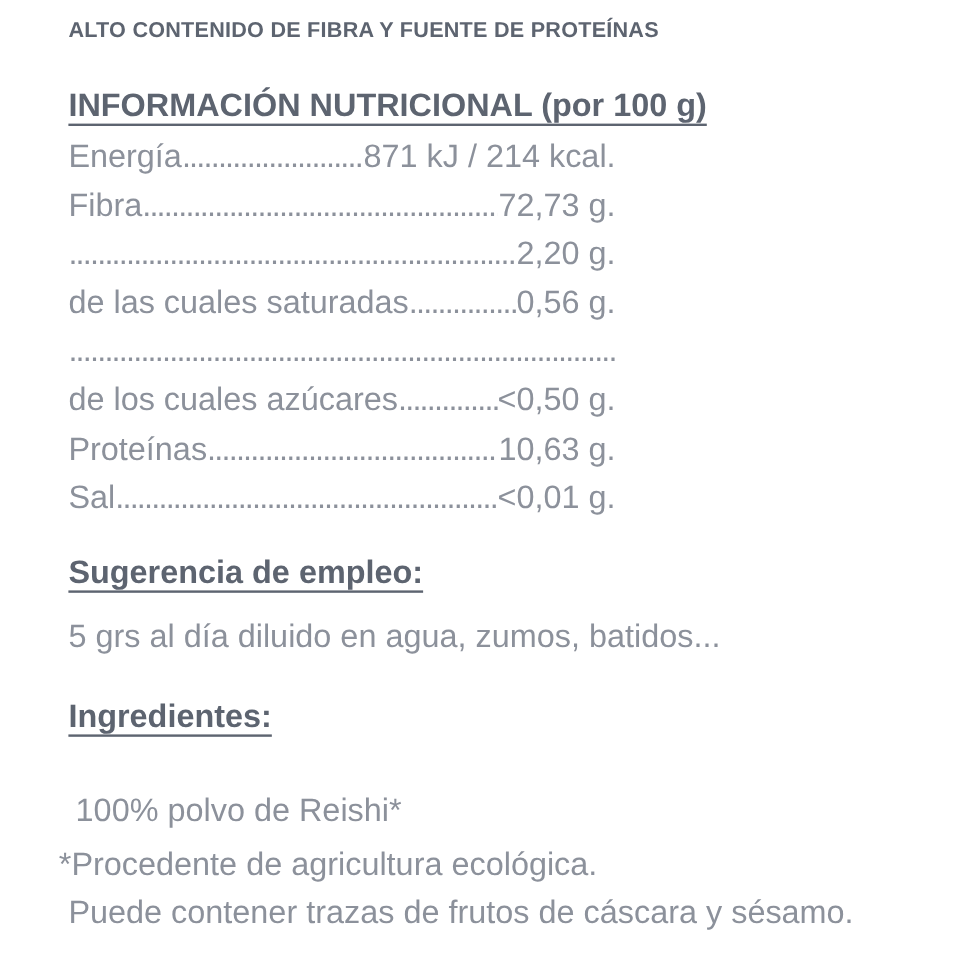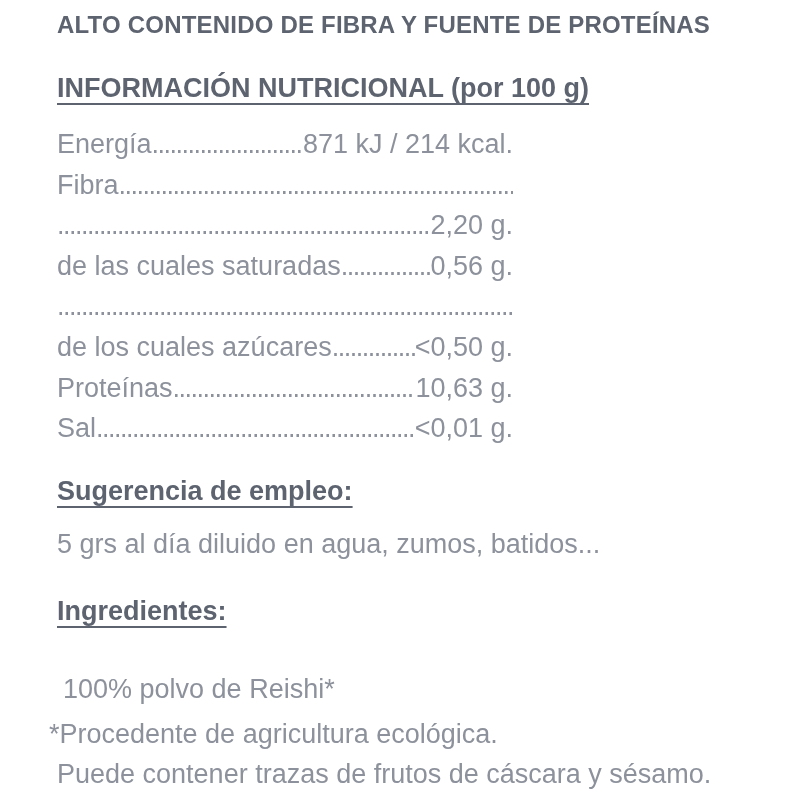--- a/index.html
+++ b/index.html
@@ -17,40 +17,40 @@
     color: var(--body-color);
     overflow: hidden;
   }
   .sheet {
     width: 800px;
     height: 800px;
     padding: 10px 57px 0 57px;
   }
   .claim-heading {
     margin: 0;
-    font-size: 24px;
+    font-size: 18px;
     font-weight: 700;
     line-height: 30px;
     letter-spacing: 0.2px;
     color: var(--heading-color);
     white-space: nowrap;
   }
   .section-heading {
     margin: 0;
     font-size: 27px;
     font-weight: 700;
     line-height: 32px;
     color: var(--heading-color);
     text-decoration: underline;
     text-decoration-thickness: 2px;
     text-underline-offset: 6px;
     white-space: nowrap;
   }
   .nutrition-heading { margin-top: 32px; }
-  .rows { margin-top: 20px; }
+  .rows { margin-top: 6px; }
   .row {
     display: flex;
     align-items: baseline;
     width: 456px;
     height: 40.6px;
     font-size: 27px;
     line-height: 40.6px;
     white-space: nowrap;
   }
   .row .label { flex: 0 0 auto; }
@@ -89,20 +89,21 @@
 
   <div class="rows">
     <div class="row">
       <span class="label">Energía</span>
       <span class="dots"></span>
       <span class="value">871 kJ / 214 kcal.</span>
     </div>
     <div class="row">
       <span class="label">Fibra</span>
       <span class="dots"></span>
+      <span class="value">72,73 g.</span>
     </div>
     <div class="row">
       <span class="dots"></span>
       <span class="value">2,20 g.</span>
     </div>
     <div class="row">
       <span class="label">de las cuales saturadas</span>
       <span class="dots"></span>
       <span class="value">0,56 g.</span>
     </div>

